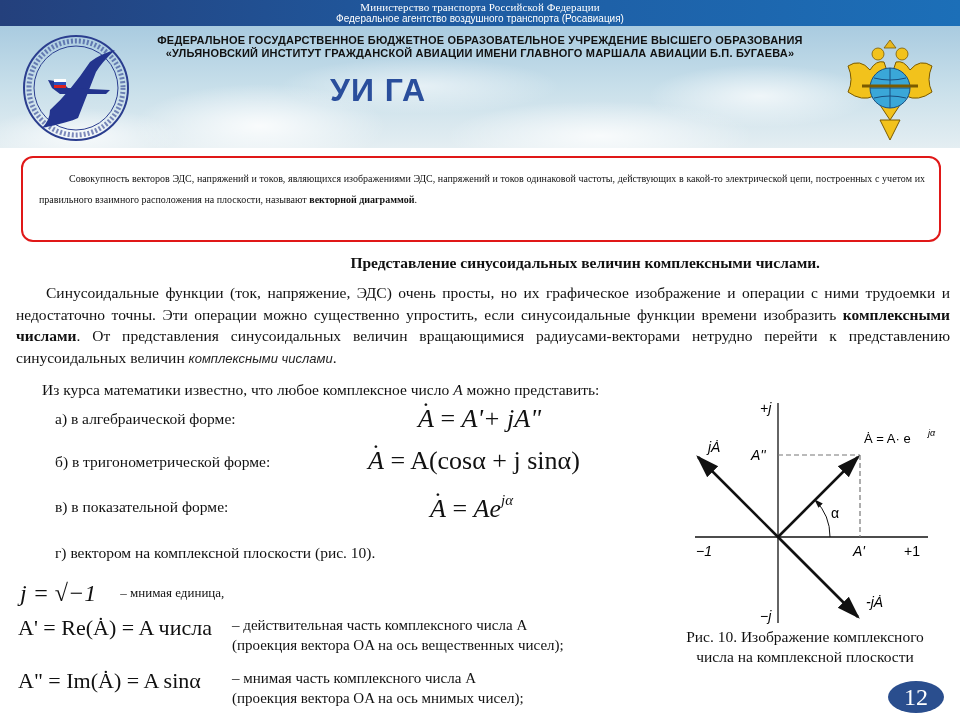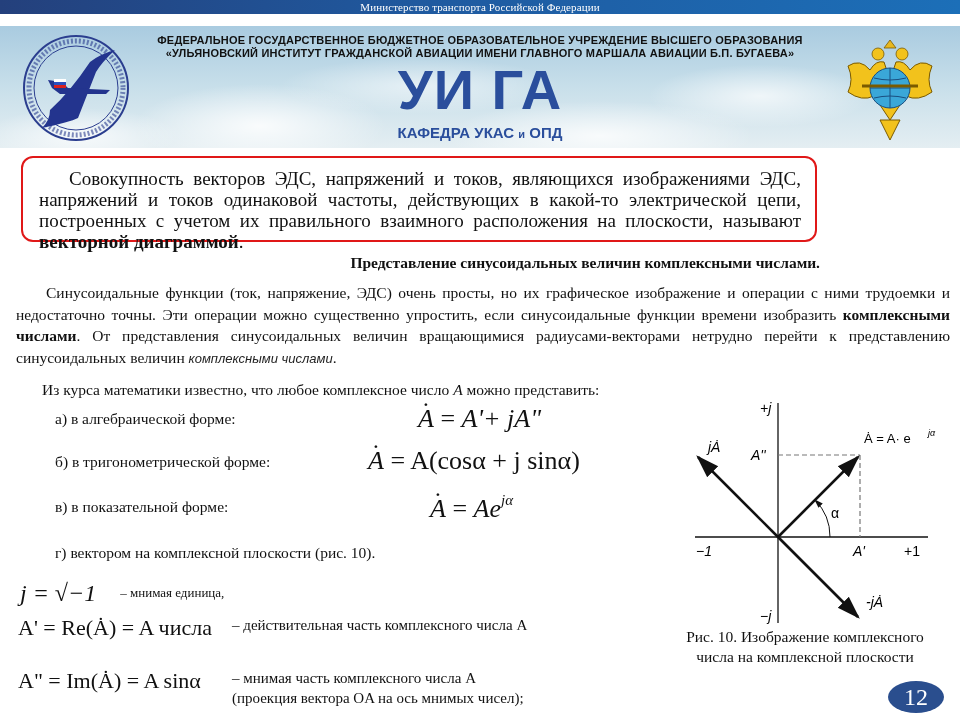--- a/index.html
+++ b/index.html
@@ -1,21 +1,21 @@
 <!DOCTYPE html>
 <html><head>
 <meta charset="utf-8">
 <style>
   * { box-sizing: border-box; margin: 0; padding: 0; }
   html, body { width: 960px; height: 720px; overflow: hidden; background: #ffffff; }
   body { position: relative; font-family: "Liberation Serif", serif; color: #111; }
 
   
   .topbar {
-    position: absolute; left: 0; top: 0; width: 960px; height: 14px;
+    position: absolute; left: 0; top: 0; width: 960px; height: 26px;
     background: linear-gradient(90deg, #24407c 0%, #1f5aa0 45%, #1c6fb8 100%);
     color: #fff; text-align: center;
     font-family: "Liberation Sans Narrow", "Liberation Sans", sans-serif;
   }
   .topbar .l1 { font-family: "Liberation Serif", serif; font-size: 11px; line-height: 12px; padding-top: 1px; letter-spacing: 0.1px; }
   .topbar .l2 { font-family: "Liberation Sans", sans-serif; font-size: 10px; line-height: 12px; }
 
   
   .header {
     position: absolute; left: 0; top: 26px; width: 960px; height: 122px;
@@ -28,39 +28,39 @@
       linear-gradient(180deg, #a9cbe0 0%, #c8dfea 50%, #e4eef2 100%);
   }
   .inst-line {
     position: absolute; left: 130px; width: 700px; text-align: center;
     font-family: "Liberation Sans", sans-serif; font-weight: bold; font-size: 11px;
     color: #111; letter-spacing: 0.2px;
   }
   .inst1 { top: 8px; }
   .inst2 { top: 21px; }
   .big-title {
-    position: absolute; left: 330px; top: 40px; width: 300px; text-align: center;
-    font-family: "Liberation Sans", sans-serif; font-weight: bold; font-size: 56px;
+    position: absolute; left: 330px; top: 40px; width: 300px; text-align: left;
+    font-family: "Liberation Sans", sans-serif; font-weight: bold; font-size: 32px;
     color: #2a4e9c; letter-spacing: 1px; line-height: 48px;
   }
   .dept {
     position: absolute; left: 330px; top: 98px; width: 300px; text-align: center;
     font-family: "Liberation Sans", sans-serif; font-weight: bold; font-size: 15px;
     color: #2a4e9c;
   }
   .dept .small { font-size: 11px; }
   .logo-left { position: absolute; left: 20px; top: 6px; width: 112px; height: 112px; }
   .logo-right { position: absolute; left: 840px; top: 4px; width: 100px; height: 116px; }
 
   
   .defbox {
-    position: absolute; left: 21px; top: 156px; width: 796px; height: 86px;
+    position: absolute; left: 21px; top: 156px; width: 920px; height: 86px;
     border: 2px solid #e01818; border-radius: 12px;
     padding: 10px 14px 0 16px;
-    font-size: 19px; line-height: 21px; text-align: justify;
+    font-size: 10px; line-height: 21px; text-align: justify;
   }
   .defbox .indent { display: inline-block; width: 30px; }
 
   .section-title {
     position: absolute; left: 0; top: 254px; width: 820px; text-align: right;
     font-weight: bold; font-size: 15.5px;
   }
   .para {
     position: absolute; left: 16px; top: 282px; width: 934px;
     font-size: 15.5px; line-height: 21.5px; text-align: justify;
@@ -120,25 +120,20 @@
     <path d="M30 78 Q50 60 70 30 Q80 22 95 18 Q82 30 76 40 L58 86 Q50 90 22 96 Q30 88 30 78 Z" fill="#23348e"></path>
     <path d="M28 48 L42 50 L48 56 L90 58 L86 62 L40 62 L32 56 Z" fill="#23348e"></path>
     <rect x="34" y="47" width="12" height="3" fill="#fff"></rect>
     <rect x="34" y="50" width="12" height="3" fill="#2b4fc0"></rect>
     <rect x="34" y="53" width="12" height="3" fill="#d92020"></rect>
   </svg>
 
   <div class="inst-line inst1">ФЕДЕРАЛЬНОЕ ГОСУДАРСТВЕННОЕ БЮДЖЕТНОЕ ОБРАЗОВАТЕЛЬНОЕ УЧРЕЖДЕНИЕ ВЫСШЕГО ОБРАЗОВАНИЯ</div>
   <div class="inst-line inst2">«УЛЬЯНОВСКИЙ ИНСТИТУТ ГРАЖДАНСКОЙ АВИАЦИИ ИМЕНИ ГЛАВНОГО МАРШАЛА АВИАЦИИ Б.П. БУГАЕВА»</div>
   <div class="big-title">УИ ГА</div>
-  <div class="dept">
-    <span>КАФЕДРА УКАС</span>
-    <span class="small">и</span>
-    <span>ОПД</span>
-  </div>
 
   <svg class="logo-right" viewBox="0 0 100 116">
     <path d="M50 10 L44 18 L56 18 Z" fill="#e8b820" stroke="#7a5a00" stroke-width="0.8"></path>
     <path d="M8 36 Q20 28 30 40 Q36 30 44 32 L50 50 L56 32 Q64 30 70 40 Q80 28 92 36 Q86 50 92 62 Q78 72 66 66 L50 90 L34 66 Q22 72 8 62 Q14 50 8 36 Z" fill="#f2c21c" stroke="#7a5a00" stroke-width="1"></path>
     <circle cx="50" cy="58" r="20" fill="#3aa7d8" stroke="#1a4f80" stroke-width="1"></circle>
     <path d="M30 58 H70 M50 38 V78 M34 48 Q50 52 66 48 M34 68 Q50 64 66 68" stroke="#1a4f80" stroke-width="1" fill="none"></path>
     <path d="M22 56 H78" stroke="#7a5a00" stroke-width="3"></path>
     <path d="M40 90 L50 110 L60 90 Z" fill="#f2c21c" stroke="#7a5a00" stroke-width="1"></path>
     <circle cx="38" cy="24" r="6" fill="#f2c21c" stroke="#7a5a00" stroke-width="0.8"></circle>
     <circle cx="62" cy="24" r="6" fill="#f2c21c" stroke="#7a5a00" stroke-width="0.8"></circle>
@@ -178,20 +173,21 @@
 
 <div class="imag-unit">
   <span class="math">j = √−1</span>
   <span class="desc">– мнимая единица,</span>
 </div>
 
 <div class="def-row dr1">
   <span class="math">A' = Re(Ȧ) = A числа</span>
   <div class="desc">
     <div>– действительная часть комплексного числа A</div>
+    <div>(проекция вектора OA на ось вещественных чисел);</div>
   </div>
 </div>
 
 <div class="def-row dr2">
   <span class="math">A" = Im(Ȧ) = A sinα</span>
   <div class="desc">
     <div>– мнимая часть комплексного числа A</div>
     <div>(проекция вектора OA на ось мнимых чисел);</div>
   </div>
 </div>

